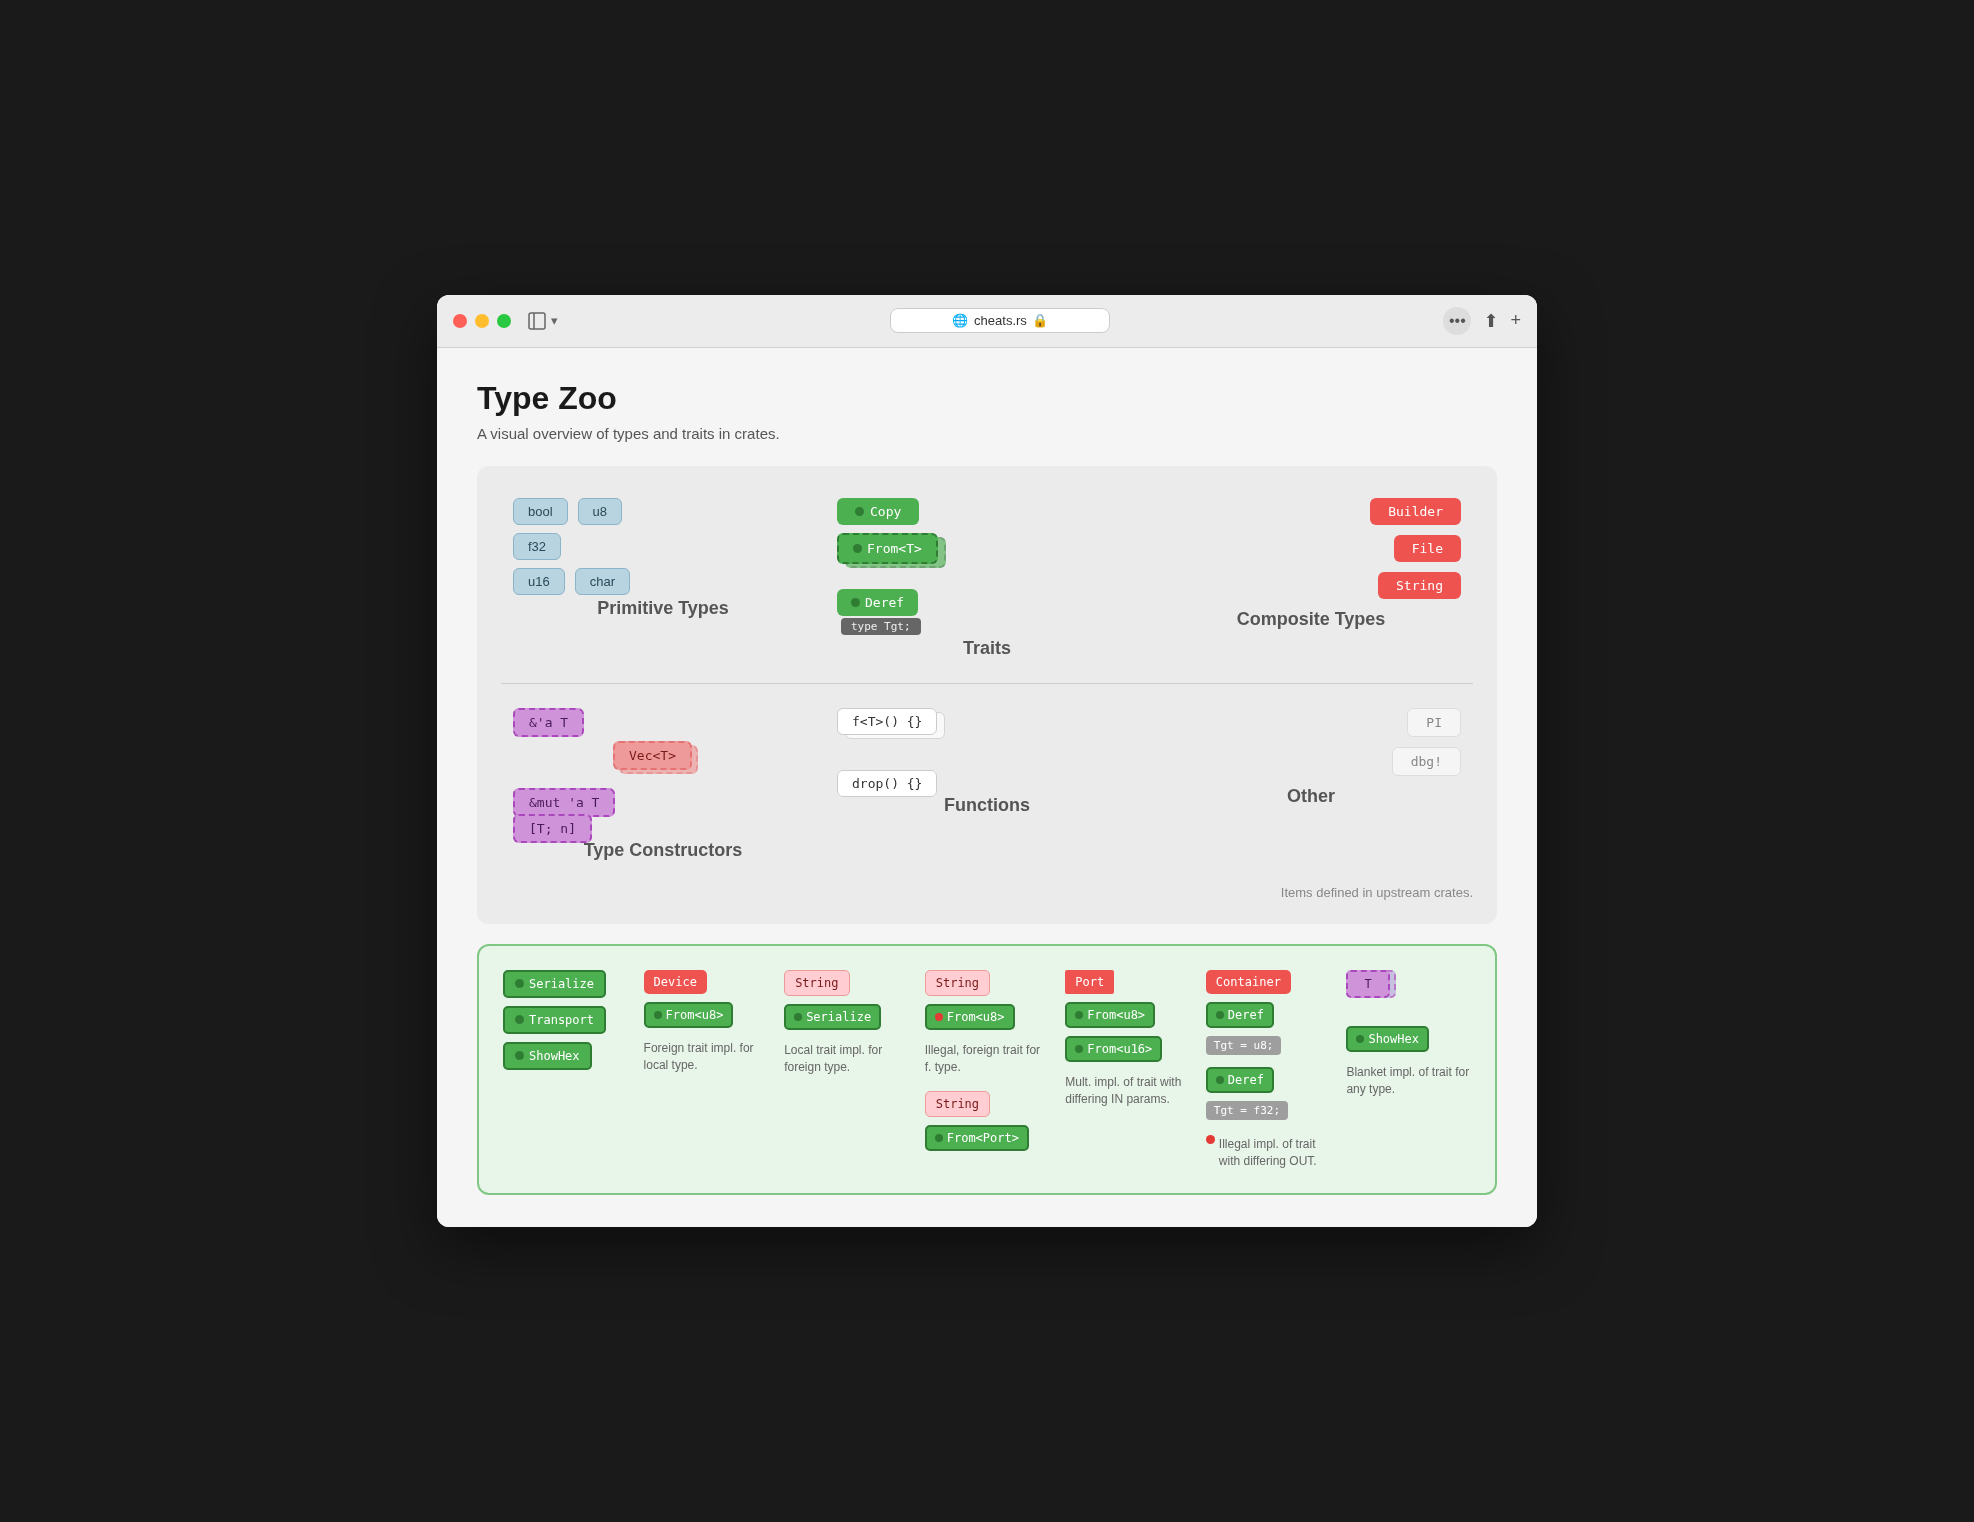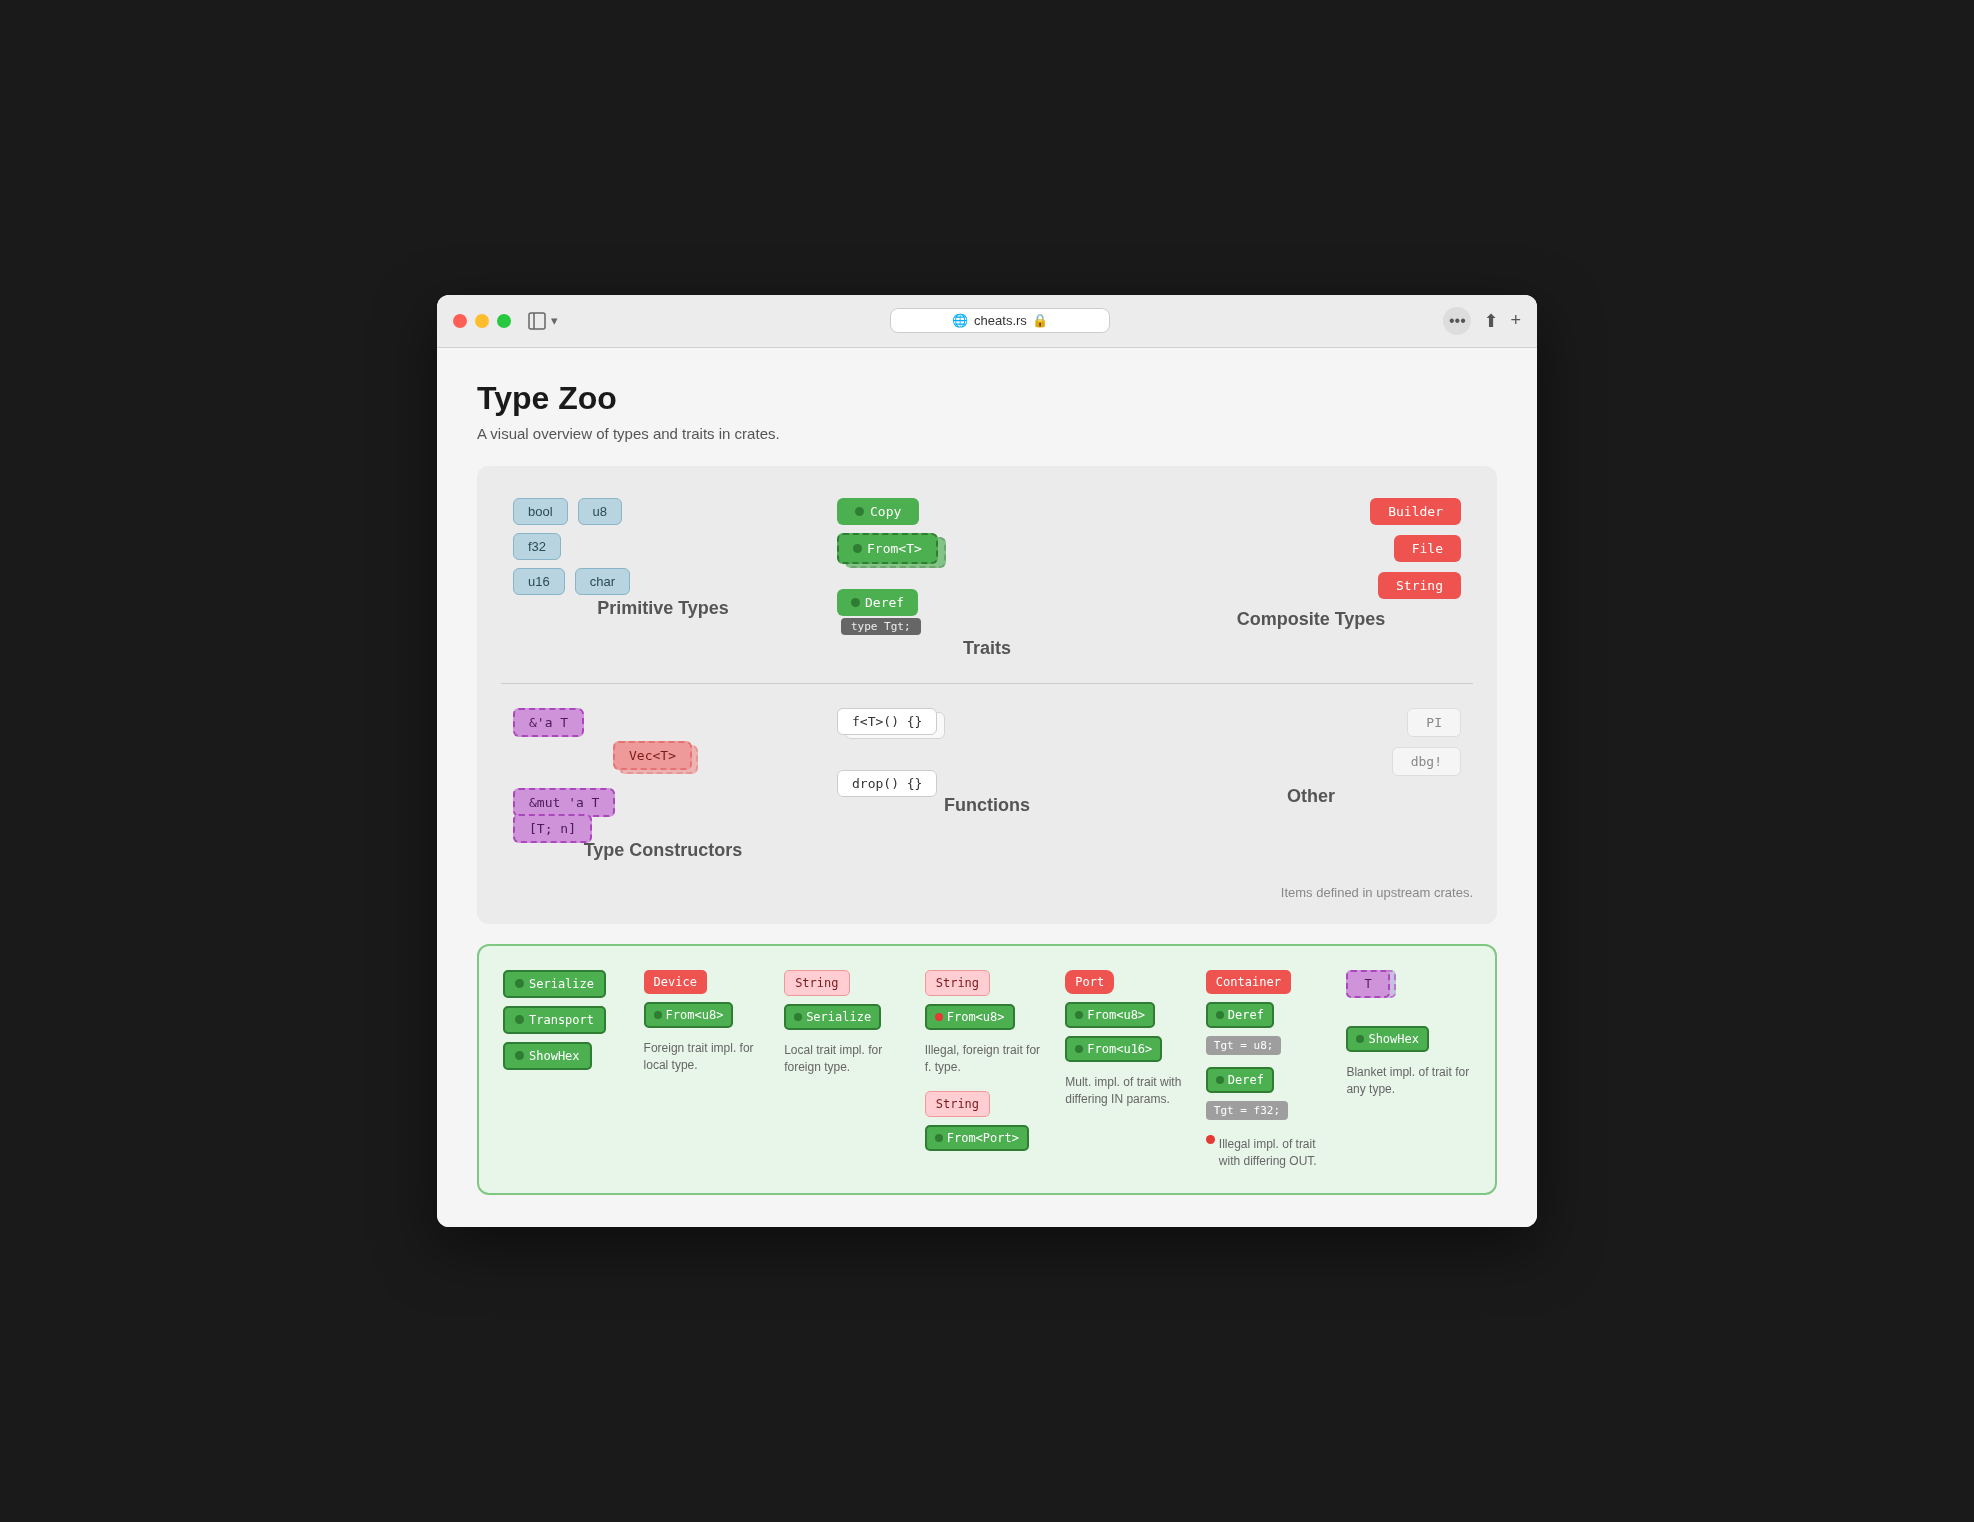--- a/index.html
+++ b/index.html
@@ -367,21 +367,21 @@
           </span>
           <p class="col-desc" data-interactable="false">Illegal, foreign trait for f. type.</p>
           <span style="background:#ffcdd2;color:#7a1a1a;border:1px solid #ef9a9a;font-family:monospace;font-size:12px;padding:5px 10px;border-radius:5px;margin-top:8px;" data-interactable="false">String</span>
           <span style="background:#4caf50;color:#fff;border:2px solid #2e7d32;font-family:monospace;font-size:12px;padding:4px 8px;border-radius:5px;display:inline-flex;align-items:center;gap:4px;" data-interactable="false">
             <span style="width:8px;height:8px;background:#2e7d32;border-radius:50%;display:inline-block;"></span>
             <span data-interactable="false">From&lt;Port&gt;</span>
           </span>
         </div>
 
         <div class="bottom-col" data-interactable="false">
-          <span style="background:#ef5350;color:#fff;font-family:monospace;font-size:12px;padding:5px 10px;border-radius:8px;" data-interactable="false">Port</span>
+          <span style="background:#ef5350;color:#fff;font-family:monospace;font-size:12px;padding:5px 10px;border-radius:2px;" data-interactable="false">Port</span>
           <span style="background:#4caf50;color:#fff;border:2px solid #2e7d32;font-family:monospace;font-size:12px;padding:4px 8px;border-radius:5px;display:inline-flex;align-items:center;gap:4px;" data-interactable="false">
             <span style="width:8px;height:8px;background:#2e7d32;border-radius:50%;display:inline-block;"></span>
             <span data-interactable="false">From&lt;u8&gt;</span>
           </span>
           <span style="background:#4caf50;color:#fff;border:2px solid #2e7d32;font-family:monospace;font-size:12px;padding:4px 8px;border-radius:5px;display:inline-flex;align-items:center;gap:4px;" data-interactable="false">
             <span style="width:8px;height:8px;background:#2e7d32;border-radius:50%;display:inline-block;"></span>
             <span data-interactable="false">From&lt;u16&gt;</span>
           </span>
           <p class="col-desc" data-interactable="false">Mult. impl. of trait with differing IN params.</p>
         </div>

